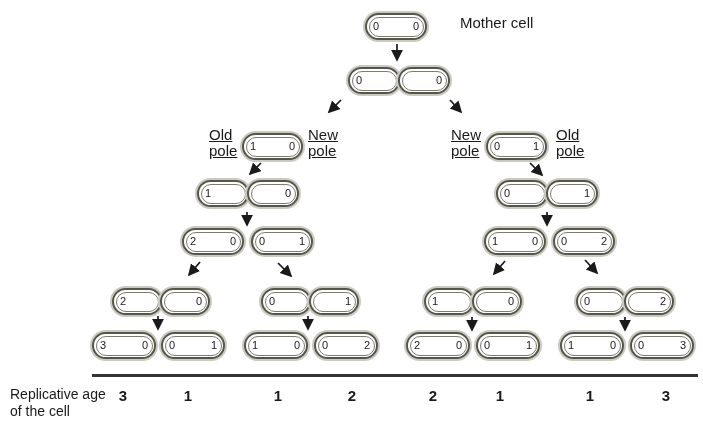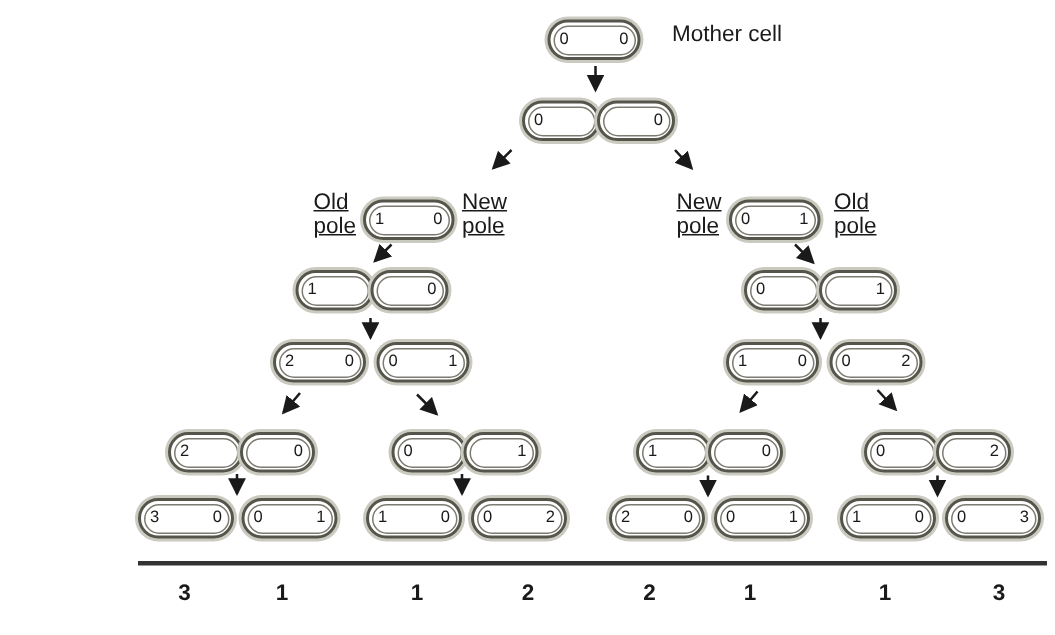--- a/index.html
+++ b/index.html
@@ -81,21 +81,21 @@
     <line x1="158" y1="316" x2="158" y2="329" marker-end="url(#ah)"></line>
     <line x1="308" y1="316" x2="308" y2="329" marker-end="url(#ah)"></line>
     <line x1="472" y1="317" x2="472" y2="330" marker-end="url(#ah)"></line>
     <line x1="625" y1="317" x2="625" y2="330" marker-end="url(#ah)"></line>
   </svg>
 
   <div class="cap" style="left:365px;top:13px;width:62px">
     <span class="n">0</span>
     <span class="n">0</span>
   </div>
-  <div class="lbl" style="left:448px;top:15px">Mother cell</div>
+  <div class="lbl" style="left:460px;top:15px">Mother cell</div>
 
   <div class="dcell" style="left:348px;top:67px">
     <div class="lobe l">
         <span class="n">0</span>
       </div>
     <div class="lobe r">
         <span class="n">0</span>
       </div>
   </div>
 
@@ -220,20 +220,22 @@
     <span class="n">1</span>
     <span class="n">0</span>
   </div>
   <div class="cap" style="left:630px;top:332px;width:64px">
     <span class="n">0</span>
     <span class="n">3</span>
   </div>
 
   <div class="axisline" style="left:92px;top:374px;width:606px;height:3px"></div>
   <div class="axis-label" style="left:10px;top:386px">
+    <span style="display:block">Replicative age</span>
+    <span style="display:block">of the cell</span>
   </div>
 
   <span class="age" style="left:111px">3</span>
   <span class="age" style="left:176px">1</span>
   <span class="age" style="left:266px">1</span>
   <span class="age" style="left:340px">2</span>
   <span class="age" style="left:421px">2</span>
   <span class="age" style="left:488px">1</span>
   <span class="age" style="left:578px">1</span>
   <span class="age" style="left:654px">3</span>

